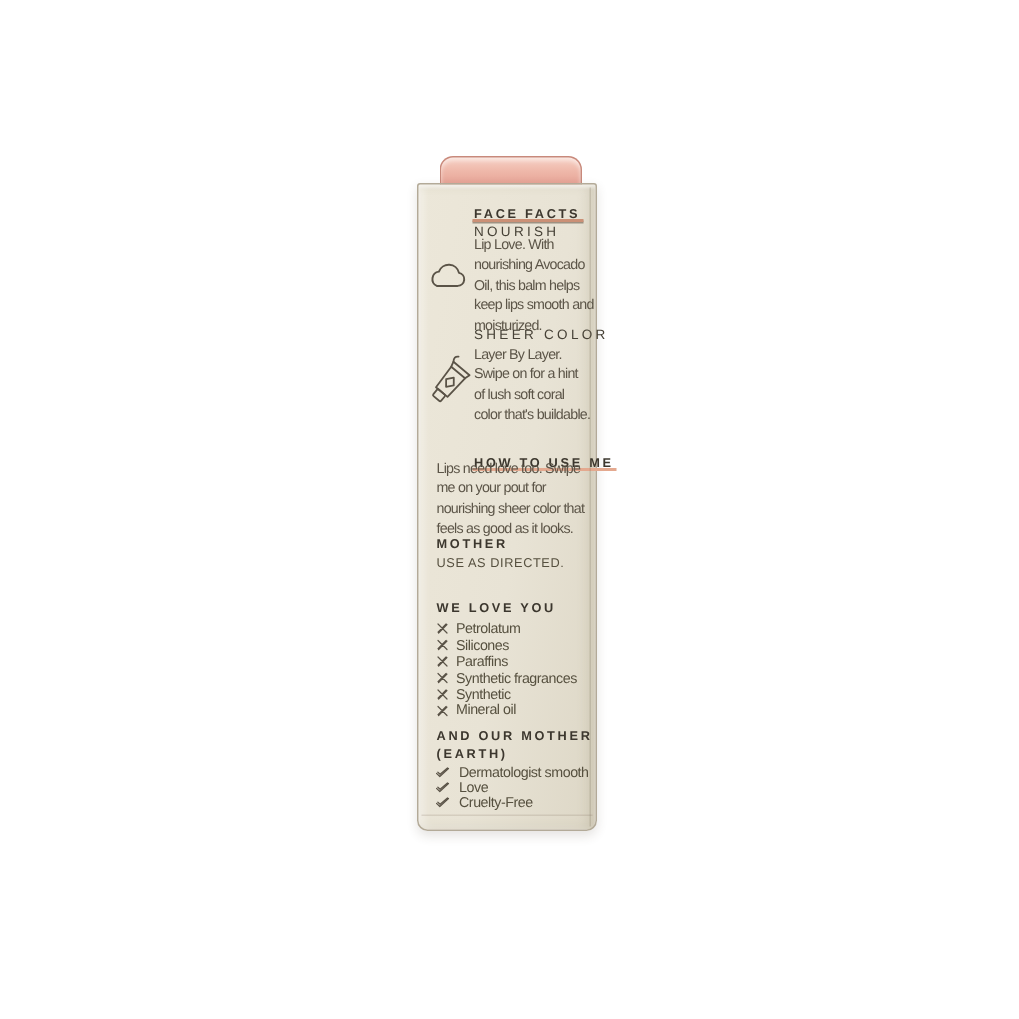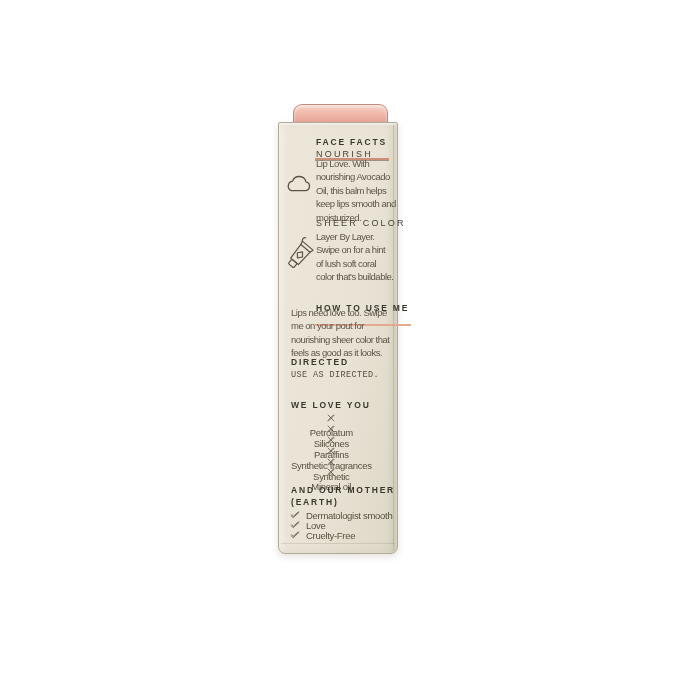--- a/index.html
+++ b/index.html
@@ -37,21 +37,21 @@
     position:absolute;left:2px;right:2px;bottom:9px;height:1px;
     background:rgba(120,108,88,.18);
   }
 
   .blk{position:absolute;}
 
   .h1{
     font-size:8.5px;font-weight:bold;letter-spacing:1.8px;
     color:#3c372e;line-height:10px;white-space:pre;
   }
-  .ul{position:relative;display:inline-block;z-index:0;padding-bottom:13px;}
+  .ul{position:relative;display:inline-block;z-index:0;padding-bottom:1px;}
   .ul::after{
     content:"";position:absolute;left:-1px;right:-2px;bottom:0;height:2.5px;z-index:-1;
   }
   .ul-dark::after{background:#cb9076;box-shadow:0 1px 0 rgba(96,78,62,.55);}
   .ul-coral::after{background:#e4a98f;}
 
   .h2{
     font-size:9px;font-weight:400;letter-spacing:2.2px;
     color:#46413６;color:#464136;line-height:10px;white-space:pre;text-align:right;
   }
@@ -60,21 +60,21 @@
     color:#5c5548;white-space:pre;
   }
   .small-caps{
     font-size:8.5px;letter-spacing:0.4px;color:#56503f;white-space:pre;
   }
   ul.plain{list-style:none;margin:0;padding:0;}
   .list-item{
     display:flex;align-items:center;gap:5px;
     font-size:9.5px;letter-spacing:-0.3px;color:#56503f;
   }
-  .x-list .list-item{height:10.9px;flex-direction:column;}
+  .x-list .list-item{height:10.9px;}
   .check-list .list-item{height:10px;}
   .glyph{flex:none;display:inline-flex;}
   svg.stroke{stroke:#5a5347;fill:none;stroke-linecap:round;stroke-linejoin:round;}
 </style>
 </head>
 <body>
 
 <div class="scene">
 
   <div class="pink-top"></div>
@@ -111,22 +111,22 @@
 color that's buildable.</div>
 
     <div class="blk h1" style="left:12px;top:170px;">
       <span class="ul ul-coral">HOW TO USE ME</span>
     </div>
     <div class="blk body-text" style="left:12px;top:183px;">Lips need love too. Swipe
 me on your pout for
 nourishing sheer color that
 feels as good as it looks.</div>
 
-    <div class="blk h1" style="left:12px;top:234px;">DIRECTED</div>
-    <div class="blk small-caps" style="left:12px;top:247px;font-family:Liberation Mono, monospace;">USE AS DIRECTED.</div>
+    <div class="blk h1" style="left:12px;top:234px;">MOTHER</div>
+    <div class="blk small-caps" style="left:12px;top:247px;">USE AS DIRECTED.</div>
 
     <div class="blk h1" style="left:12px;top:277px;">WE LOVE YOU</div>
     <ul class="blk plain x-list" style="left:12px;top:291px;">
       <li class="list-item">
         <span class="glyph">
             <svg class="stroke" width="8" height="8" viewBox="0 0 8 8">
               <path d="M1 1 L7 7 M7 1.4 L1.4 7 M6.4 1 L1 6.4" stroke-width="0.8"></path>
             </svg>
           </span>
         <span>Petrolatum</span>

